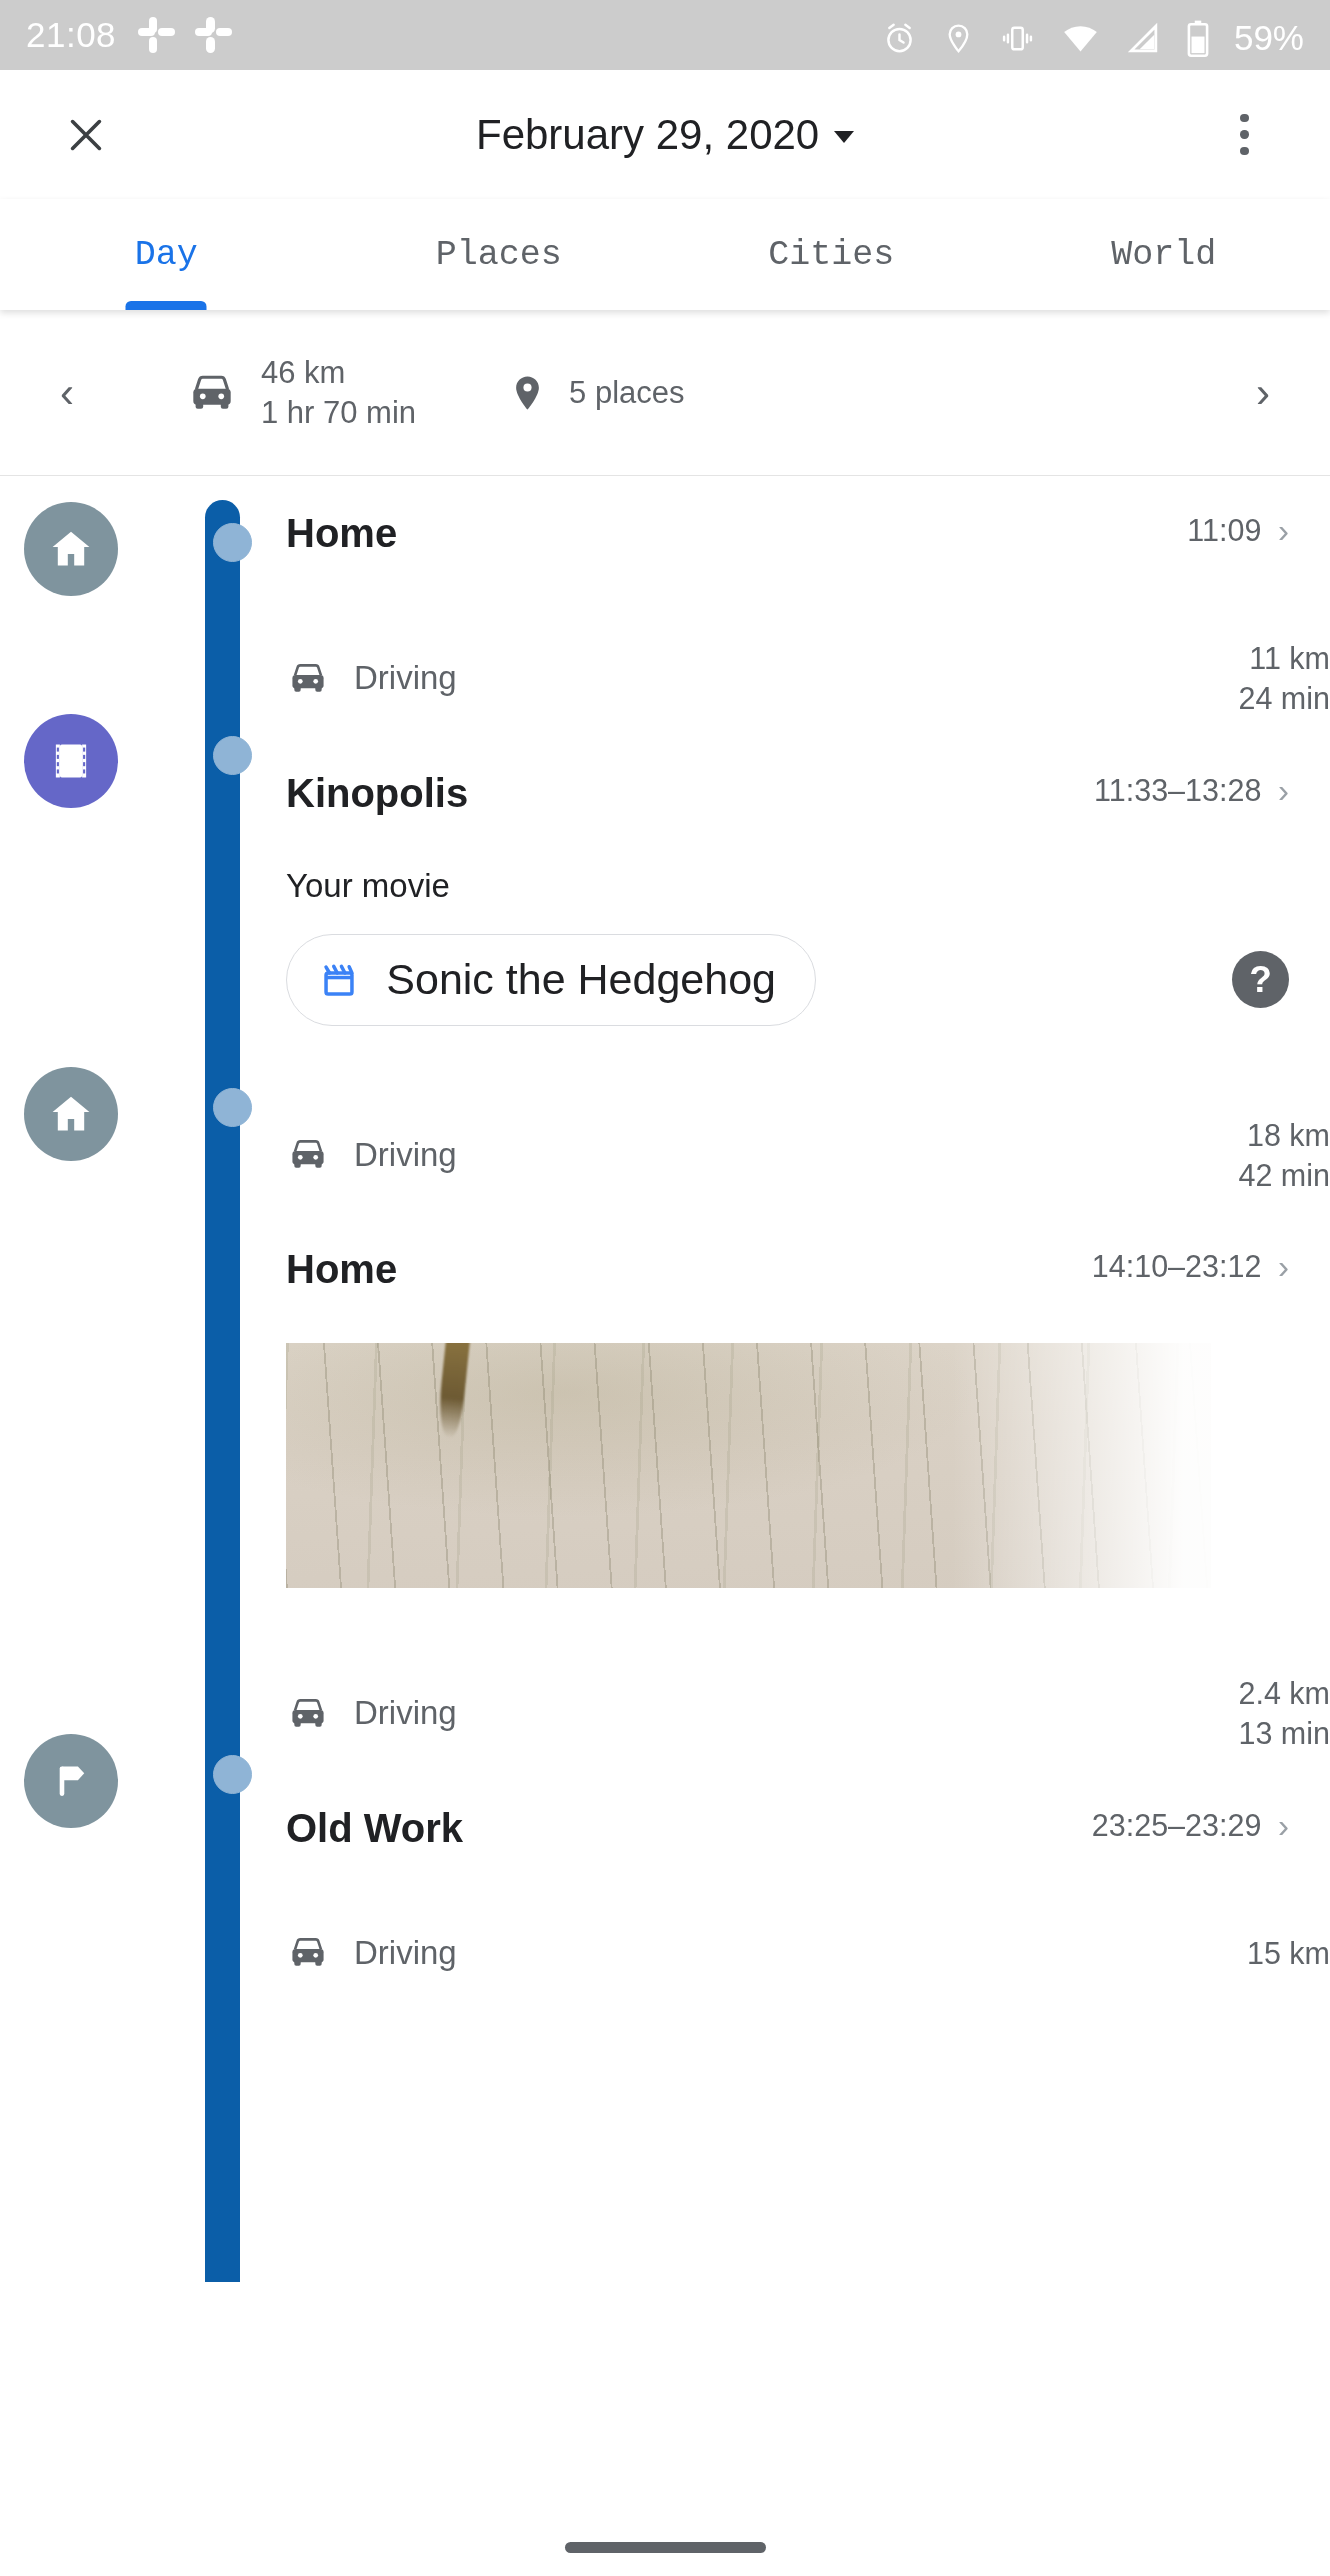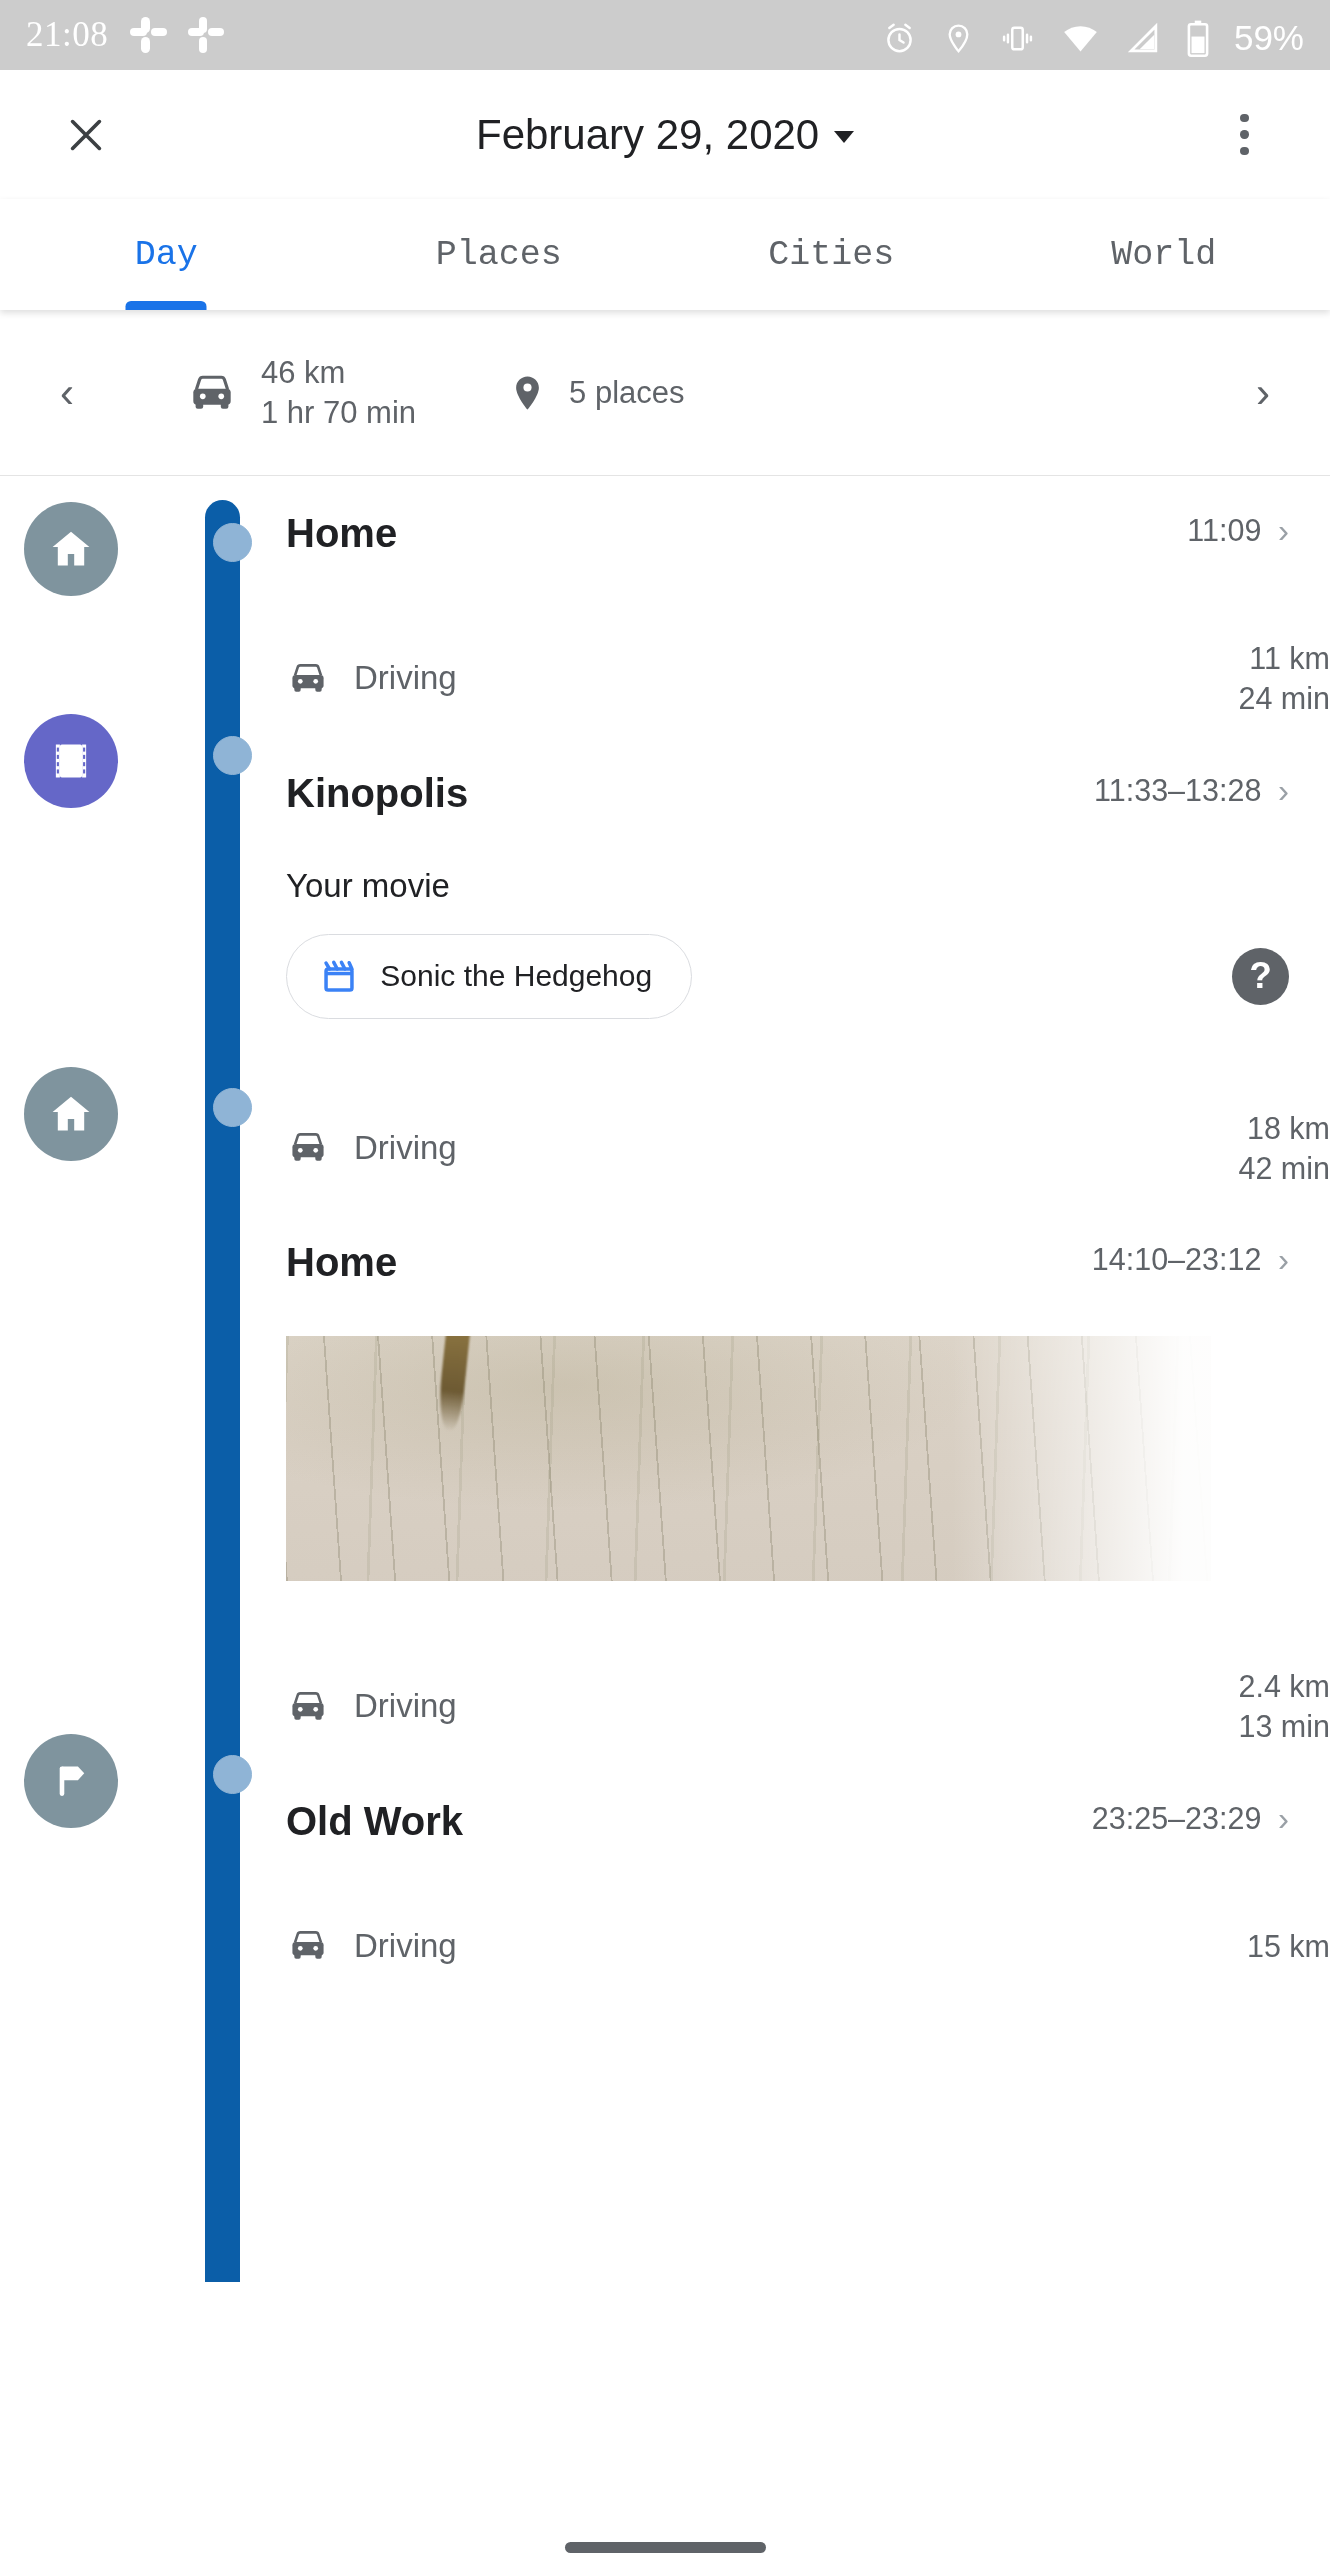--- a/index.html
+++ b/index.html
@@ -10,21 +10,21 @@
     overflow:hidden;
     position:relative;
   }
 
   
   .statusbar{
     height:70px; background:#cccccc; width:100%;
     display:flex; align-items:center; padding:0 26px;
     position:relative;
   }
-  .sb-time{ color:#ffffff; font-size:35px; letter-spacing:0.5px;font-family:Liberation Serif, serif; }
+  .sb-time{ color:#ffffff; font-size:35px; letter-spacing:0.5px; }
   .sb-left-icons{ display:flex; align-items:center; gap:20.3px; margin-left:22px; }
   .sb-right{ margin-left:auto; display:flex; align-items:center; gap:24px;margin-top:6px; }
   .sb-batt-text{ color:#ffffff; font-size:35px; }
   .slack-ico{ width:37px; height:37px; position:relative; }
   .slack-ico i{ position:absolute; background:#fff; border-radius:5.5px; display:block; }
   .slack-ico i:nth-child(1){ width:8.3px;height:16.6px; left:11px; top:0; }
   .slack-ico i:nth-child(2){ width:8.3px;height:16.6px; left:11px; top:20.3px; }
   .slack-ico i:nth-child(3){ width:16.6px;height:8.3px; left:0;  top:11px; }
   .slack-ico i:nth-child(4){ width:16.6px;height:8.3px; left:20.3px;top:11px; }
   .slack-ico i:nth-child(5){ width:8.3px;height:10.2px; left:20.3px; top:0; }
@@ -121,21 +121,21 @@
     font-size:30.5px; color:#5f6368; line-height:1.32; }
 
   .section-label{ padding-left:286px; font-size:33px; color:#202124; }
 
   .chip-row{ padding-left:286px; padding-right:41px; display:flex; align-items:center; }
   .chip{
     display:inline-flex; align-items:center; gap:20.3px;
     border:1.8px solid #dadce0; border-radius:52px;
     padding:20.3px 39px 20.3px 31px; background:#fff;
   }
-  .chip-text{ font-size:30px; color:#202124; }
+  .chip-text{ font-size:43px; color:#202124;margin-left:6px; }
   .help-btn{
     width:57px;height:57px;border-radius:50%;background:#5f6368;
     display:flex;align-items:center;justify-content:center;
     color:#fff;font-size:37px;font-weight:bold;margin-left:auto;
   }
 
   
   .photo-wrap{ padding-left:286px; position:relative; }
   .photo{
     width:925px; height:245px; position:relative; overflow:hidden;

